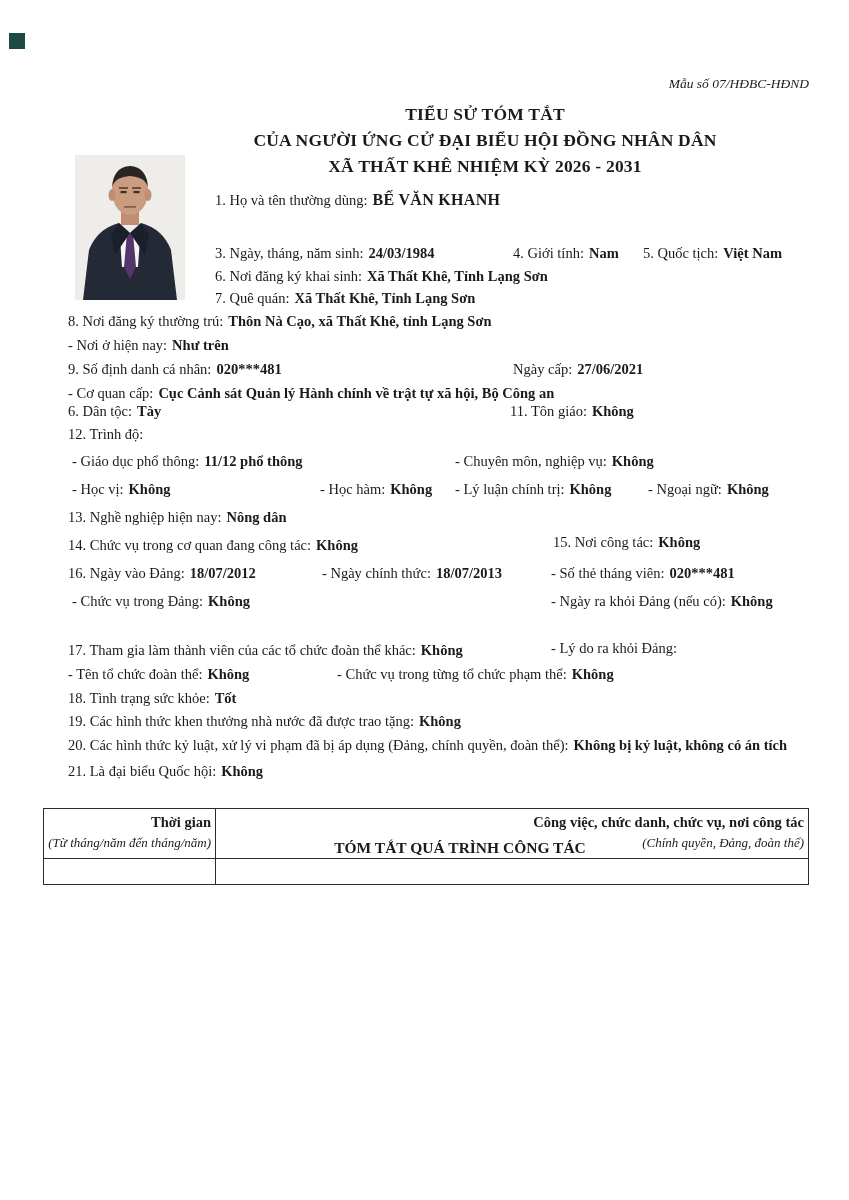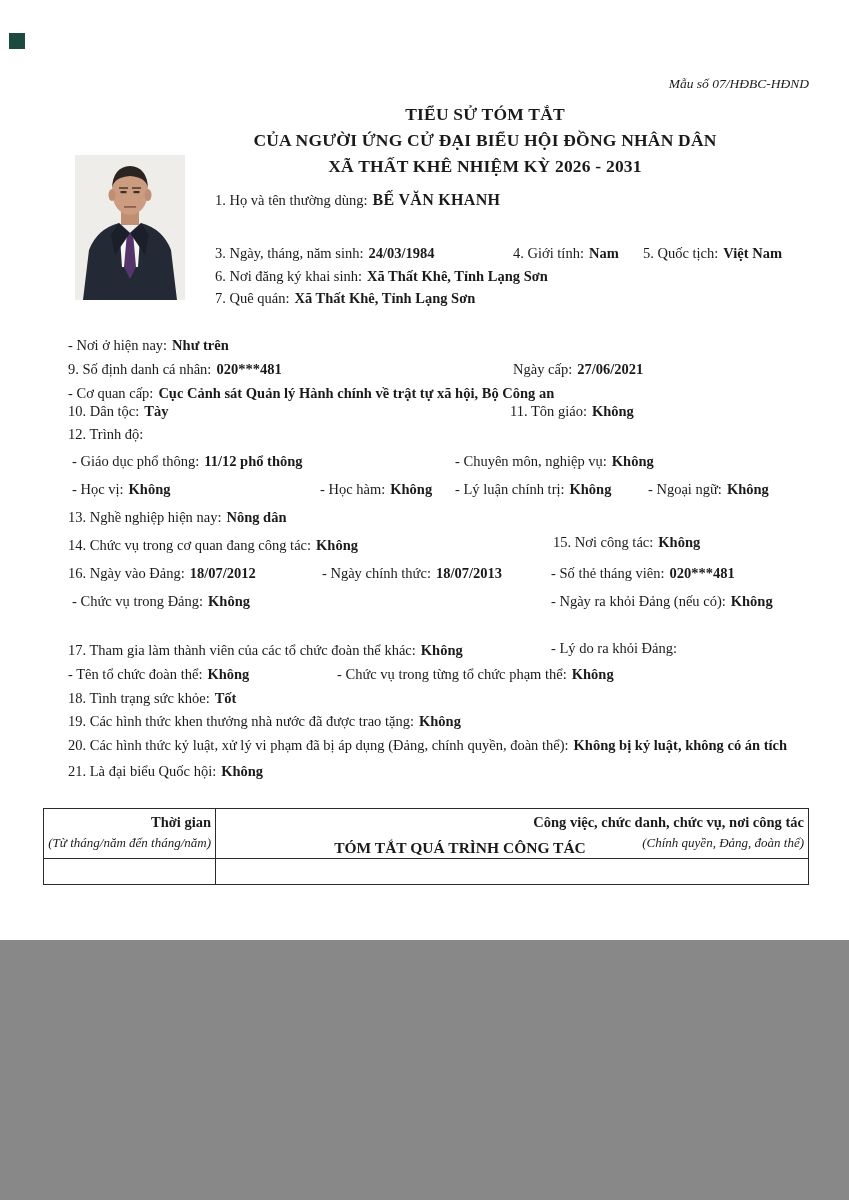--- a/index.html
+++ b/index.html
@@ -1,19 +1,19 @@
 <!DOCTYPE html>
 <html><head>
 <meta charset="utf-8">
 <style>
   * { margin:0; padding:0; box-sizing:border-box; }
   html,body { background:#888; }
   .page {
     position:relative;
-    width:849px; height:940px;
+    width:849px; height:1200px;
     margin:0 auto;
     background:#ffffff;
     font-family:"Liberation Serif","DejaVu Serif",serif;
     color:#1a1a1a;
     overflow:hidden;
   }
   .scan-mark {
     position:absolute; left:9px; top:33px;
     width:16px; height:16px;
     background:#1c4a40;
@@ -107,25 +107,26 @@
     </svg>
   </div>
 
   <div class="ln" style="top:191px;left:215px"><span class="lbl">1. Họ và tên thường dùng:</span><b class="val val-lg">BẾ VĂN KHANH</b></div>
   <div class="ln" style="top:245px;left:215px"><span class="lbl">3. Ngày, tháng, năm sinh:</span><b class="val">24/03/1984</b></div>
   <div class="ln" style="top:245px;left:513px"><span class="lbl">4. Giới tính:</span><b class="val">Nam</b></div>
   <div class="ln" style="top:245px;left:643px"><span class="lbl">5. Quốc tịch:</span><b class="val">Việt Nam</b></div>
   <div class="ln" style="top:268px;left:215px"><span class="lbl">6. Nơi đăng ký khai sinh:</span><b class="val">Xã Thất Khê, Tỉnh Lạng Sơn</b></div>
   <div class="ln" style="top:290px;left:215px"><span class="lbl">7. Quê quán:</span><b class="val">Xã Thất Khê, Tỉnh Lạng Sơn</b></div>
 
+  <div class="ln" style="top:313px;left:68px"><span class="lbl">8. Nơi đăng ký thường trú:</span><b class="val">Thôn Nà Cạo, xã Thất Khê, tỉnh Lạng Sơn</b></div>
   <div class="ln" style="top:337px;left:68px"><span class="lbl">- Nơi ở hiện nay:</span><b class="val">Như trên</b></div>
   <div class="ln" style="top:361px;left:68px"><span class="lbl">9. Số định danh cá nhân:</span><b class="val">020***481</b></div>
   <div class="ln" style="top:361px;left:513px"><span class="lbl">Ngày cấp:</span><b class="val">27/06/2021</b></div>
   <div class="ln" style="top:385px;left:68px"><span class="lbl">- Cơ quan cấp:</span><b class="val">Cục Cảnh sát Quản lý Hành chính về trật tự xã hội, Bộ Công an</b></div>
-  <div class="ln" style="top:403px;left:68px"><span class="lbl">10. Dân tộc:</span><b class="val">Tày</b></div>
+  <div class="ln" style="top:403px;left:68px"><span class="lbl">6. Dân tộc:</span><b class="val">Tày</b></div>
   <div class="ln" style="top:403px;left:510px"><span class="lbl">11. Tôn giáo:</span><b class="val">Không</b></div>
   <div class="ln" style="top:426px;left:68px"><span class="lbl">12. Trình độ:</span></div>
   <div class="ln" style="top:453px;left:72px"><span class="lbl">- Giáo dục phổ thông:</span><b class="val">11/12 phổ thông</b></div>
   <div class="ln" style="top:453px;left:455px"><span class="lbl">- Chuyên môn, nghiệp vụ:</span><b class="val">Không</b></div>
   <div class="ln" style="top:481px;left:72px"><span class="lbl">- Học vị:</span><b class="val">Không</b></div>
   <div class="ln" style="top:481px;left:320px"><span class="lbl">- Học hàm:</span><b class="val">Không</b></div>
   <div class="ln" style="top:481px;left:455px"><span class="lbl">- Lý luận chính trị:</span><b class="val">Không</b></div>
   <div class="ln" style="top:481px;left:648px"><span class="lbl">- Ngoại ngữ:</span><b class="val">Không</b></div>
   <div class="ln" style="top:509px;left:68px"><span class="lbl">13. Nghề nghiệp hiện nay:</span><b class="val">Nông dân</b></div>
   <div class="ln" style="top:537px;left:68px"><span class="lbl">14. Chức vụ trong cơ quan đang công tác:</span><b class="val">Không</b></div>

